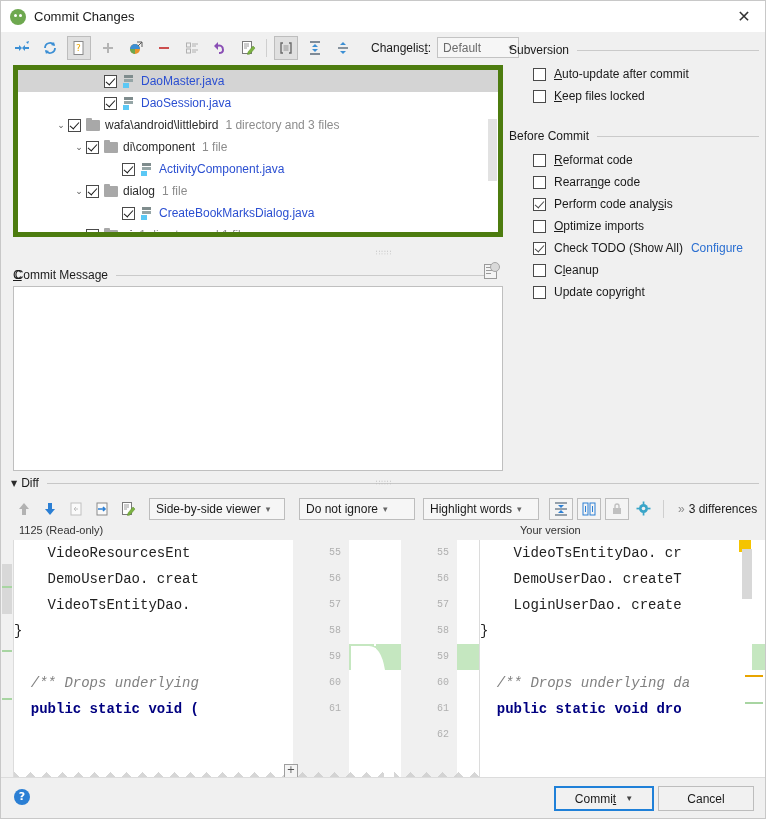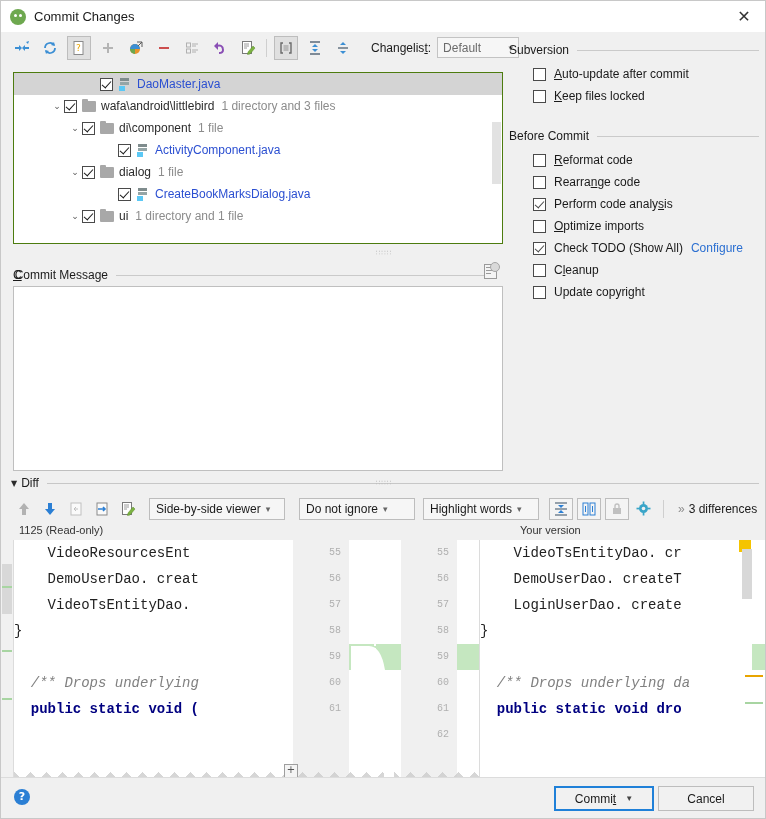--- a/index.html
+++ b/index.html
@@ -73,23 +73,23 @@
     height: 21px; width: 82px;
     border: 1px solid #c3c3c3; background: #f6f6f6;
     display: flex; align-items: center; justify-content: space-between;
     padding: 0 5px; box-sizing: border-box;
     color: #6b6b6b; font-size: 12px;
   }
   .combo .arr { font-size: 9px; color: #7a7a7a; }
 
   
   .tree {
-    position: absolute; left: 12px; top: 71px;
+    position: absolute; left: 12px; top: 64px;
     width: 490px; height: 172px;
-    background: #ffffff; border: 1px solid #4d7c0f;
+    background: #ffffff; border: 5px solid #4d7c0f;
     box-sizing: border-box; overflow: hidden;
   }
   .trow {
     height: 22px; display: flex; align-items: center;
     white-space: nowrap; font-size: 12px;
   }
   .trow.sel { background: #d4d4d4; }
   .twist {
     width: 14px; text-align: center; color: #5a5a5a; font-size: 9px;
     flex: 0 0 auto; font-family: "DejaVu Sans", sans-serif;
@@ -437,20 +437,31 @@
           <div class="twist"></div>
           <div class="cb on"></div>
           <div class="java-ic">
             <div class="b1"></div>
             <div class="b2"></div>
             <div class="b3"></div>
           </div>
           <span class="fname">DaoMaster.java</span>
         </div>
         <div class="trow">
+          <div style="width: 72px; flex: 0 0 auto;"></div>
+          <div class="twist"></div>
+          <div class="cb on"></div>
+          <div class="java-ic">
+            <div class="b1"></div>
+            <div class="b2"></div>
+            <div class="b3"></div>
+          </div>
+          <span class="fname">DaoSession.java</span>
+        </div>
+        <div class="trow">
           <div style="width: 36px; flex: 0 0 auto;"></div>
           <div class="twist">⌄</div>
           <div class="cb on"></div>
           <div class="folder-ic"></div>
           <span class="dname">wafa\android\littlebird</span>
           <span class="meta">1 directory and 3 files</span>
         </div>
         <div class="trow">
           <div style="width: 54px; flex: 0 0 auto;"></div>
           <div class="twist">⌄</div>

